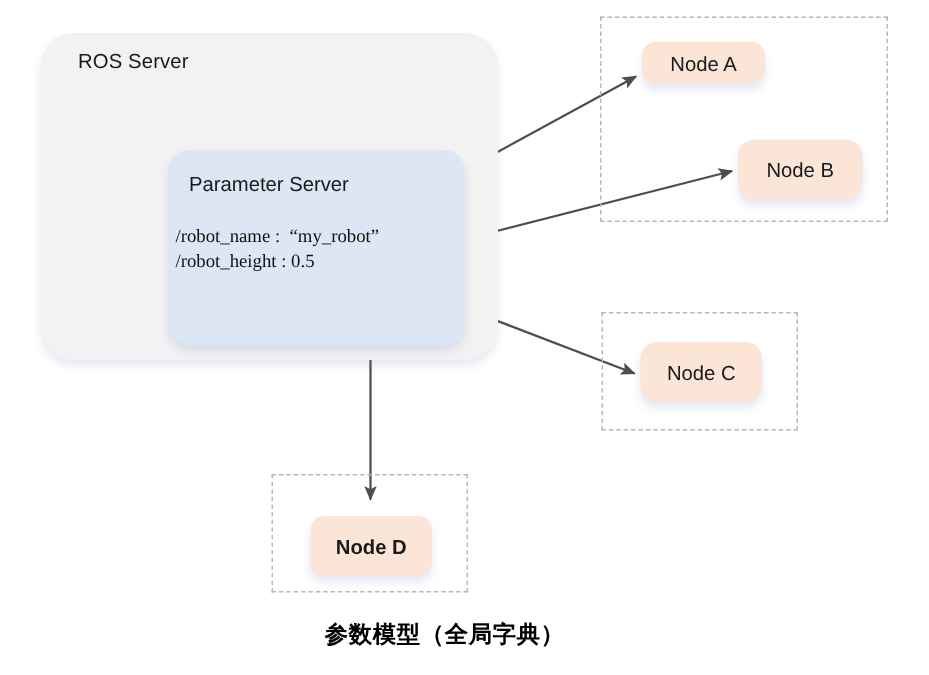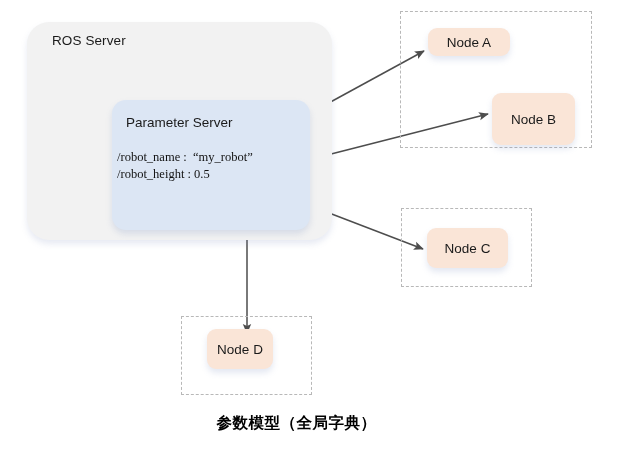--- a/index.html
+++ b/index.html
@@ -93,23 +93,23 @@
     background: #fae5d7;
     border-radius: 9px;
     box-shadow: 0 4px 6px rgba(120,140,190,0.20);
     display: flex;
     align-items: center;
     justify-content: center;
     font-size: 13.5px;
     color: #1a1a1a;
   }
   #node-a { left: 428px; top: 28px;  width: 82px; height: 28px; }
-  #node-b { left: 492px; top: 93px;  width: 83px; height: 52px; }
-  #node-c { left: 427px; top: 228px; width: 81px; height: 40px; }
-  #node-d { left: 207px; top: 329px; width: 66px; height: 40px; }
+  #node-b { left: 492px; top: 93px;  width: 83px; height: 40px; border-radius: 11px; }
+  #node-c { left: 427px; top: 228px; width: 81px; height: 40px; border-radius: 11px; }
+  #node-d { left: 207px; top: 344px; width: 81px; height: 40px; font-weight: bold; }
 
   
   #caption {
     position: absolute;
     left: 0;
     top: 413px;
     width: 593px;
     text-align: center;
     font-size: 15.5px;
     font-weight: bold;

